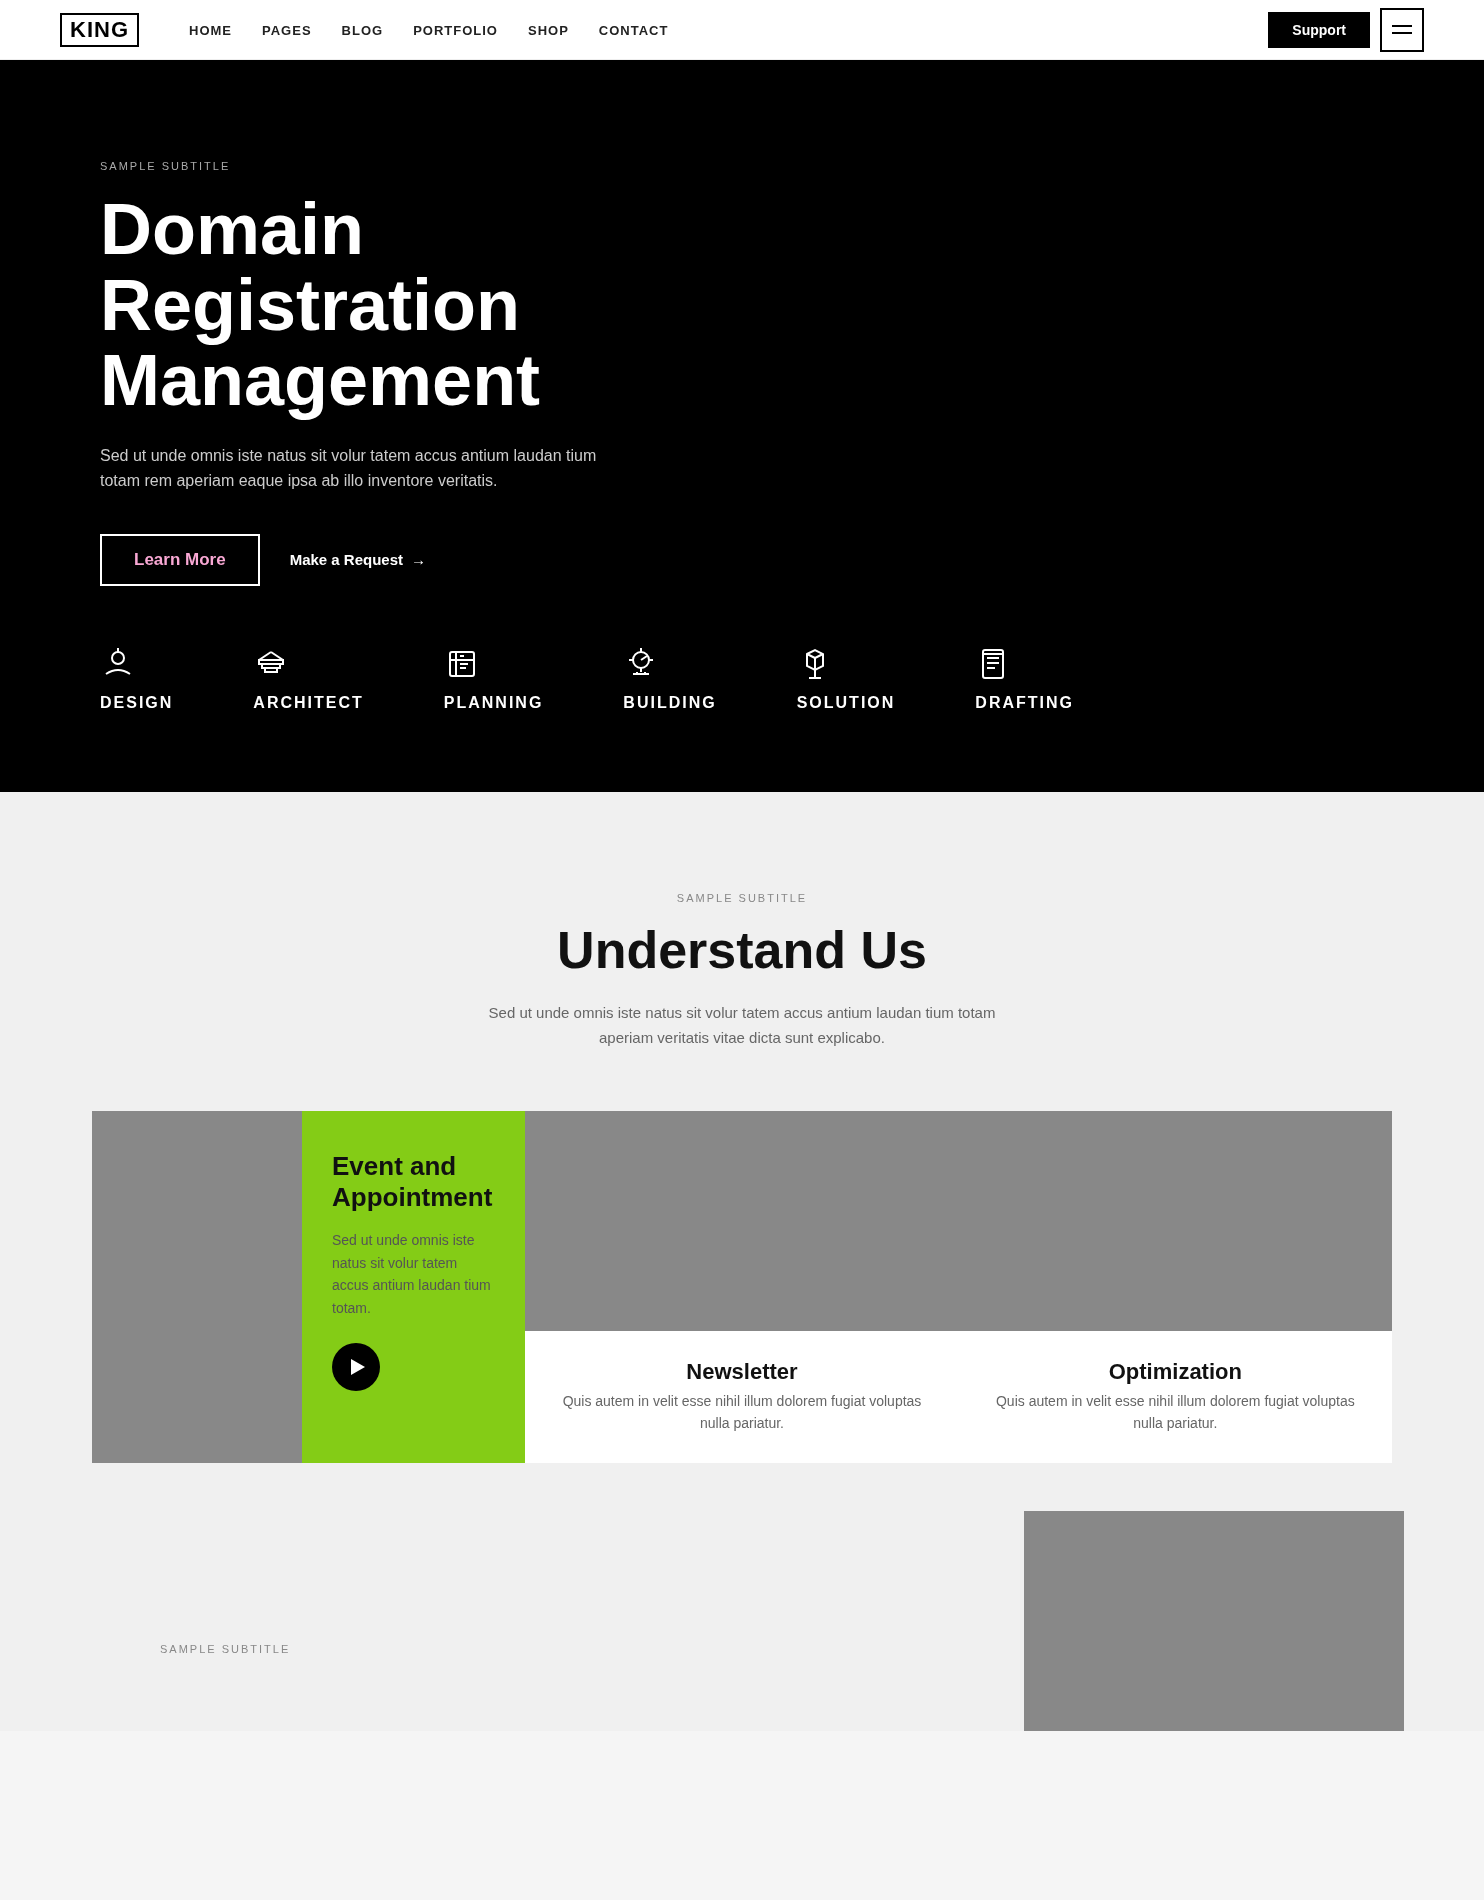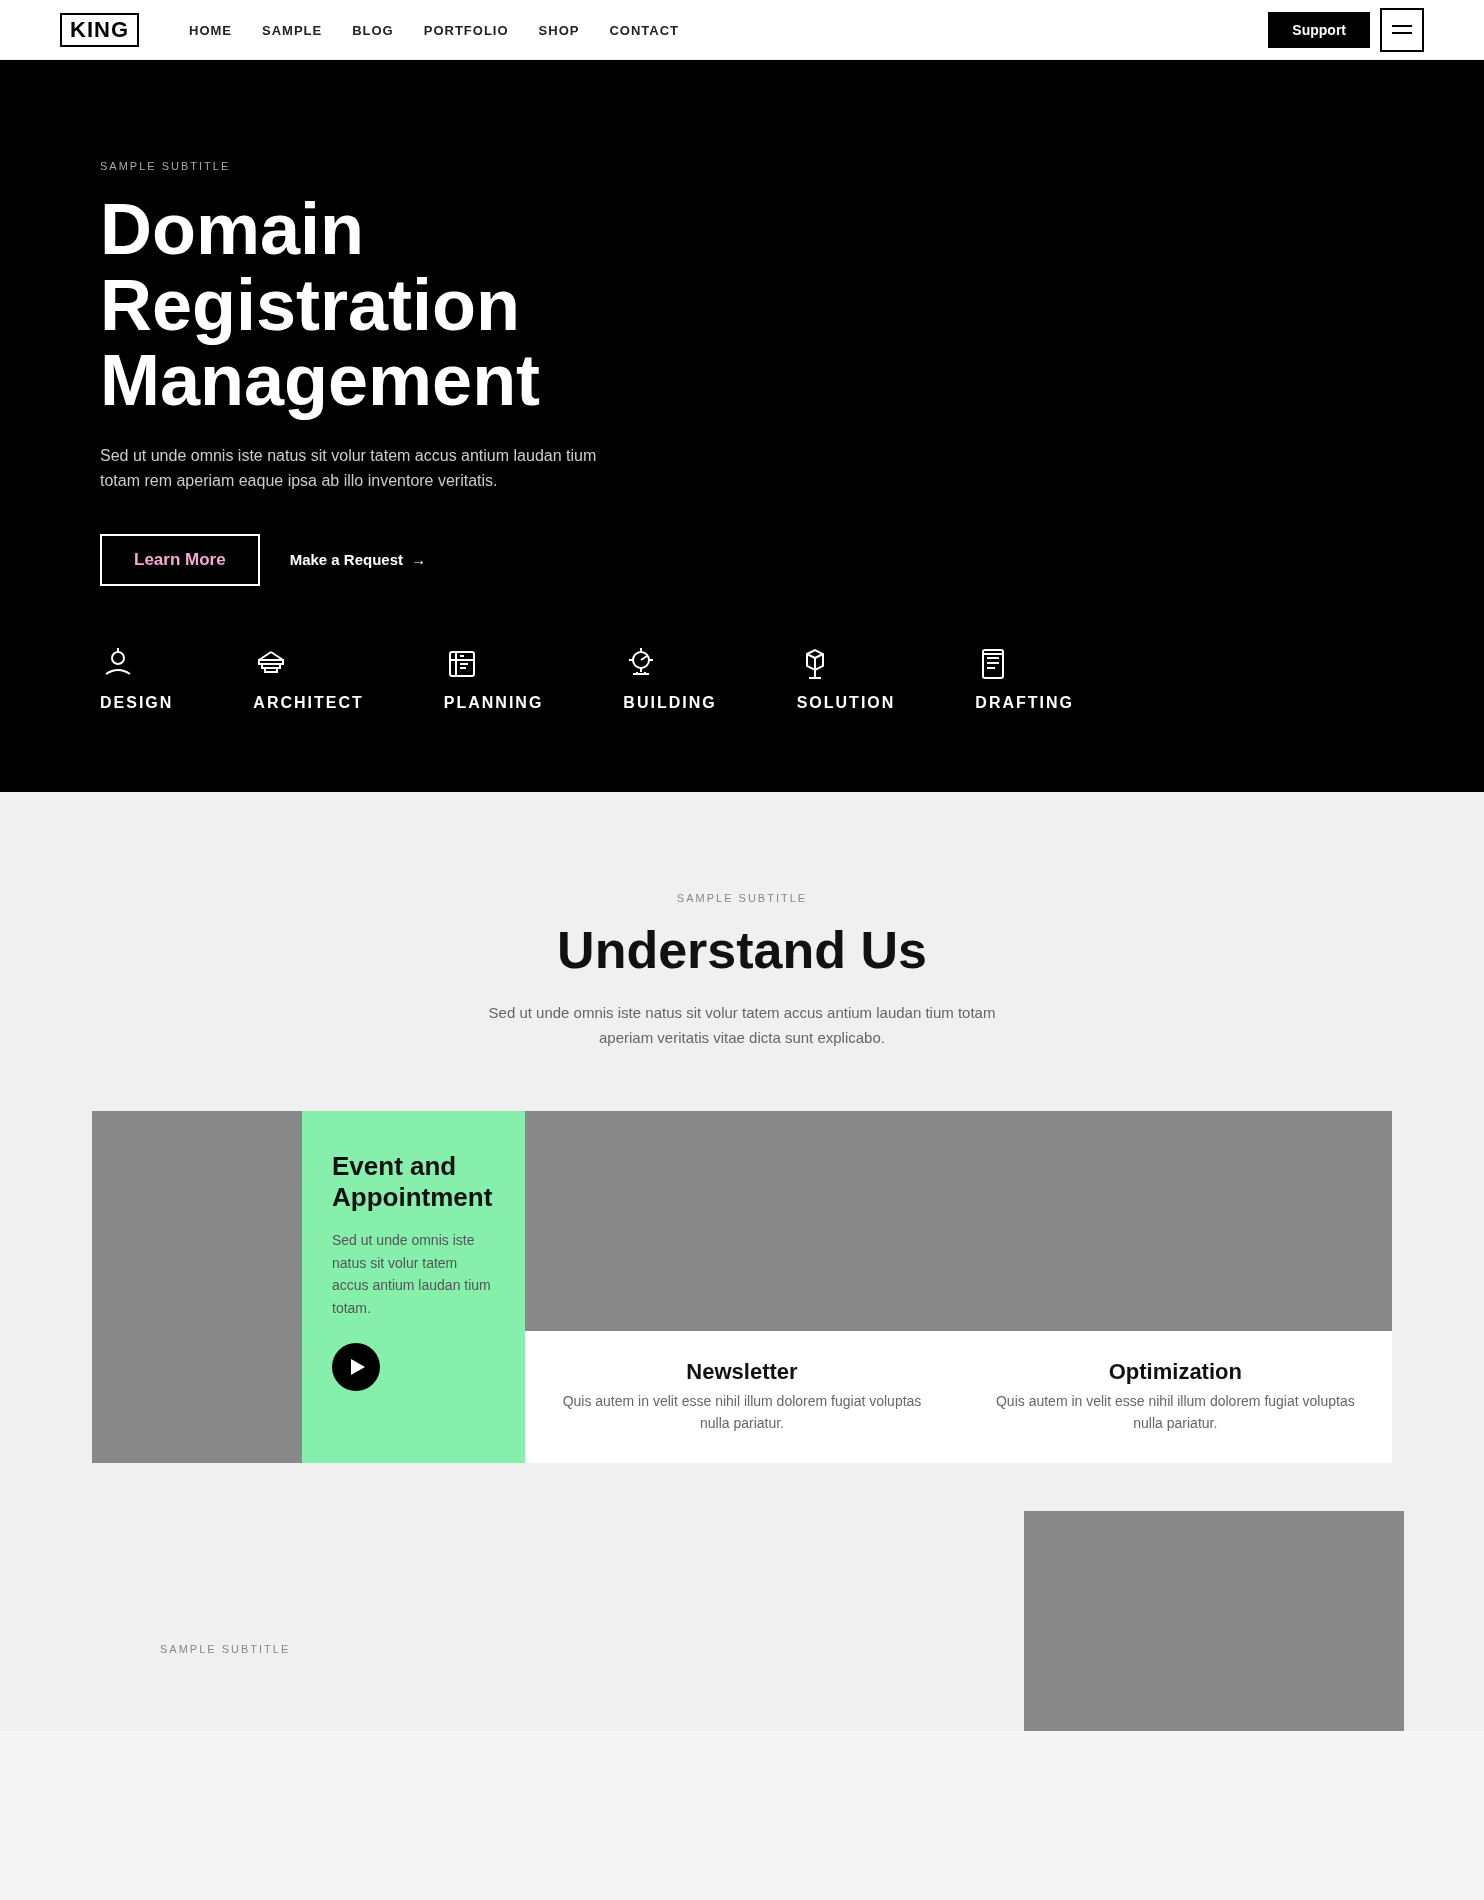--- a/index.html
+++ b/index.html
@@ -192,21 +192,21 @@
       display: grid;
       grid-template-columns: 1fr 1fr 1fr;
       gap: 0;
       max-width: 1300px;
       margin: 0 auto;
     }
     .card-large {
       display: flex;
       flex-direction: row;
       grid-column: span 1;
-      background: #86efac;
+      background: #84cc16;
       overflow: hidden;
     }
     .card-image-placeholder {
       background: #888;
       width: 210px;
       min-height: 220px;
       flex-shrink: 0;
     }
     .card-content {
       padding: 40px 30px;
@@ -301,21 +301,21 @@
     }
   </style>
 </head>
 <body>
 
 <nav class="navbar">
   <div class="navbar-left">
     <div class="logo">KING</div>
     <ul class="nav-links">
       <li><a href="#">HOME</a></li>
-      <li><a href="#">SAMPLE</a></li>
+      <li><a href="#">PAGES</a></li>
       <li><a href="#">BLOG</a></li>
       <li><a href="#">PORTFOLIO</a></li>
       <li><a href="#">SHOP</a></li>
       <li><a href="#">CONTACT</a></li>
     </ul>
   </div>
   <div class="navbar-right">
     <button class="support-btn">Support</button>
     <button class="menu-btn">
       <span></span>

